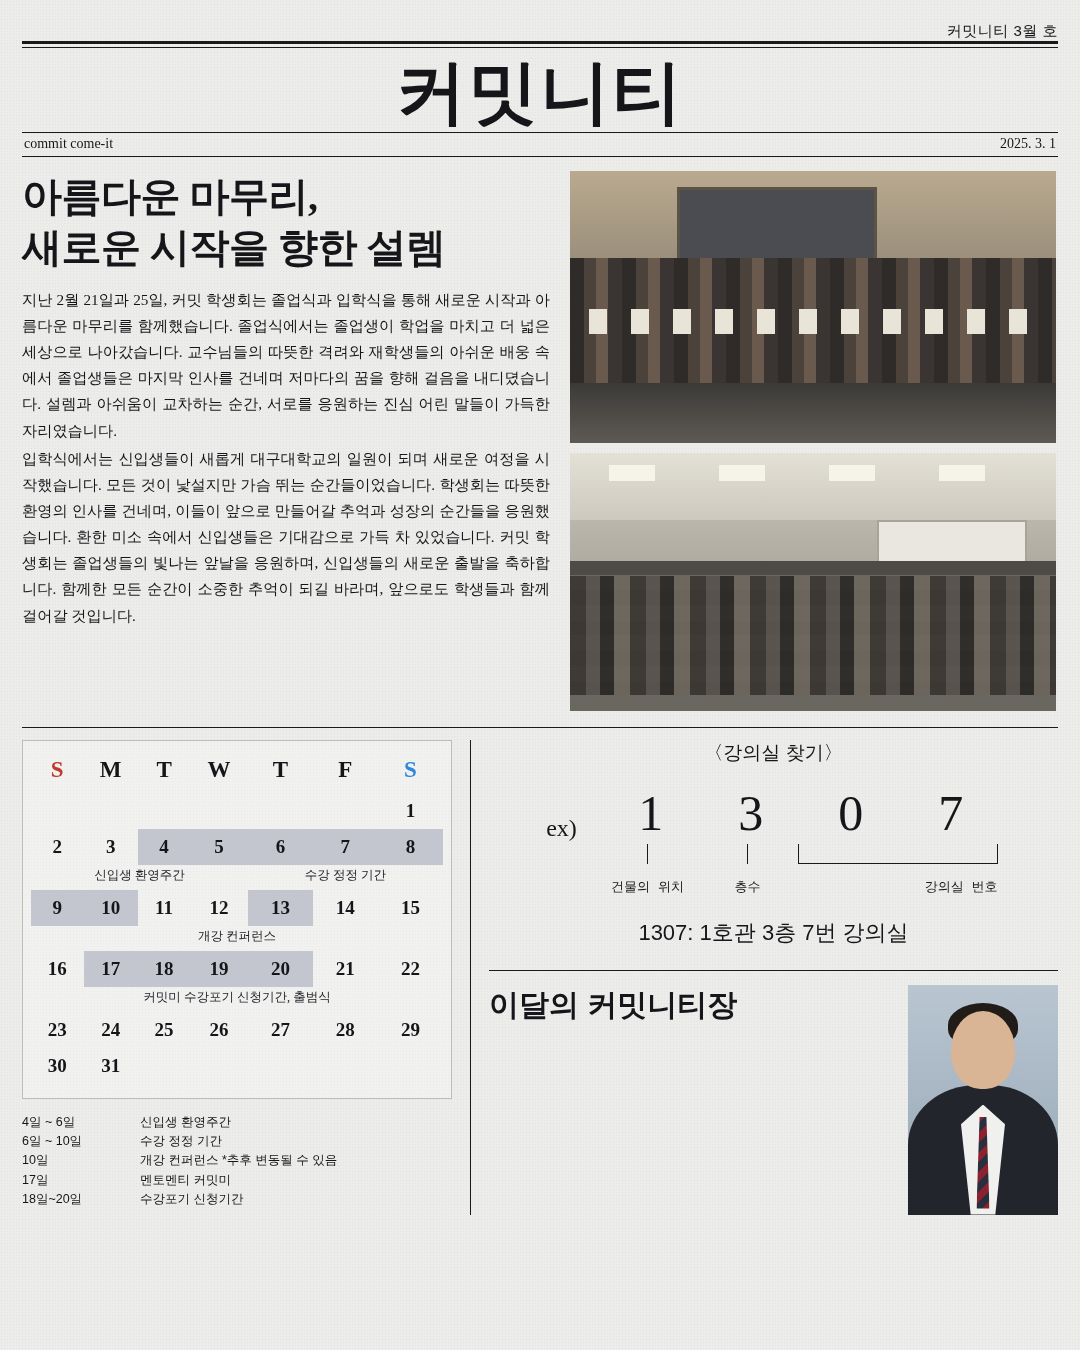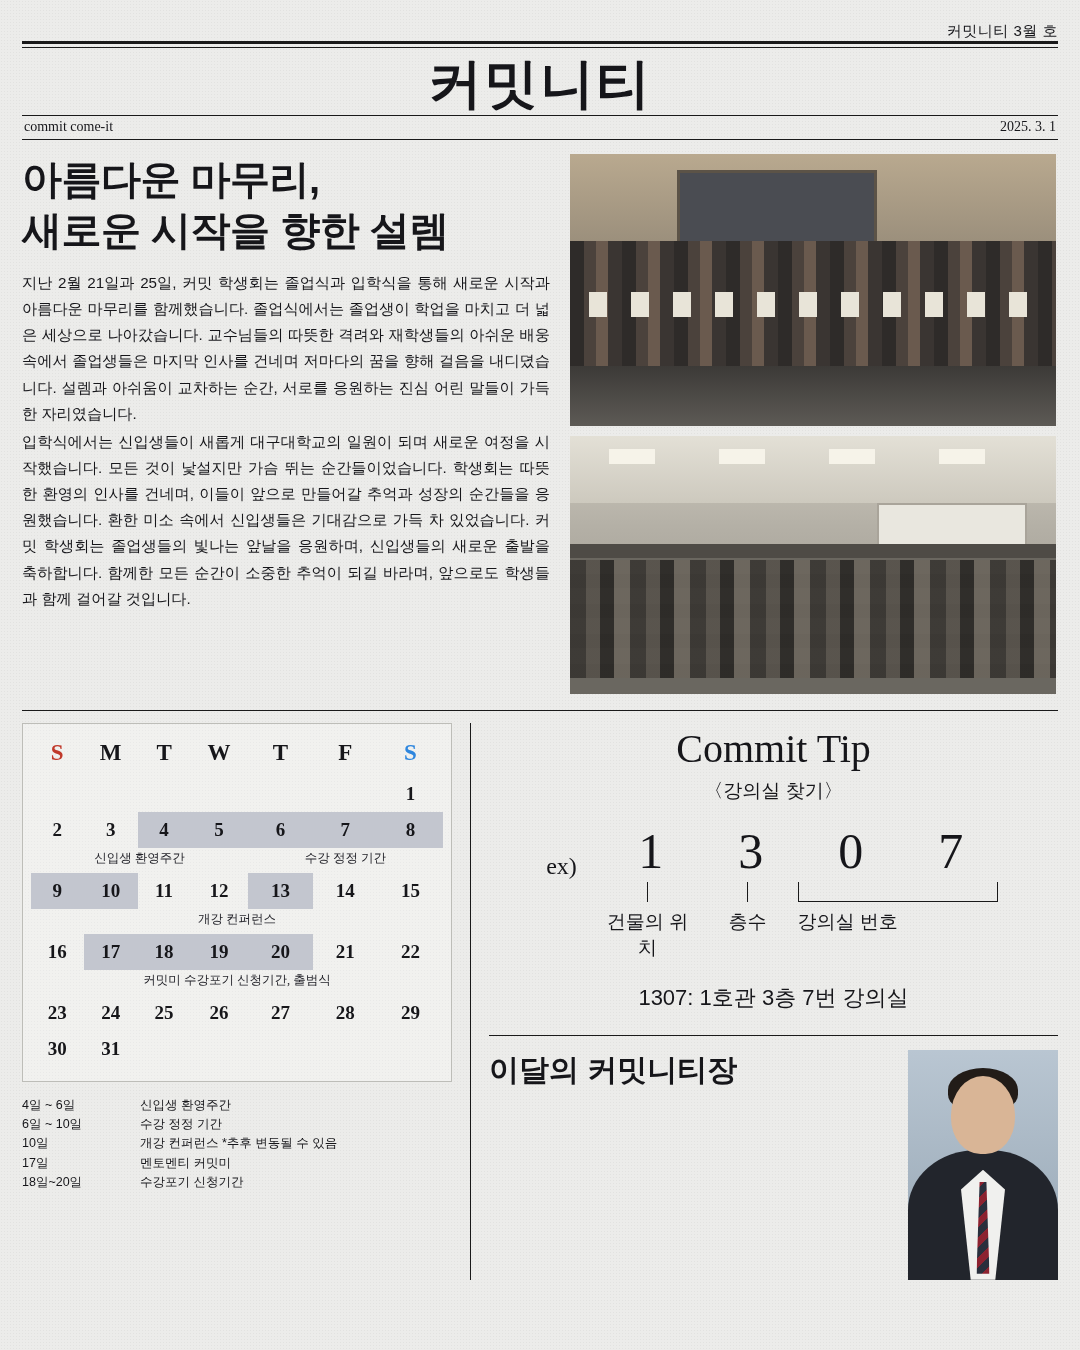--- a/index.html
+++ b/index.html
@@ -28,33 +28,33 @@
     height:38px; font-size:15px; letter-spacing:.5px;
   }
   .rule-thick { border-top:3px solid #1a1a1a; }
   .rule-thin { border-top:1px solid #1a1a1a; }
   .rule-gap { height:3px; }
 
   .title-wrap { text-align:center; padding:8px 0 2px; }
   .paper-title {
     font-family:"DejaVu Sans", sans-serif;
     font-weight:900;
-    font-size:54px;
+    font-size:70px;
     letter-spacing:2px;
     line-height:1.05;
     margin:0;
   }
   .sub-rule-row {
     display:flex; justify-content:space-between; align-items:center;
     font-family:"Liberation Serif", serif;
     font-size:14px; padding:3px 2px 4px;text-align:right;
   }
 
   .top-section { display:flex; gap:20px; margin-top:10px; }
-  .lead { width:528px; }
+  .lead { width:528px;font-family:Liberation Serif, serif; }
   .headline {
     font-size:40px; font-weight:700; line-height:1.28;
     margin:4px 0 14px; letter-spacing:-0.5px;
   }
   .body-text { font-size:15.2px; line-height:1.72; text-align:justify; }
   .body-text p { margin:0 0 2px; }
 
   .photos { width:486px; display:flex; flex-direction:column; gap:10px; padding-top:4px;}
   .photo { width:100%; border:0; position:relative; overflow:hidden; }
   .photo-grad { height:272px; background:#6d6a63; }
@@ -118,24 +118,24 @@
   }
   .tip-sub { text-align:center; font-size:19px; margin-bottom:18px; }
   .tip-digits { display:flex; align-items:flex-end; justify-content:center; gap:0; }
   .ex { font-family:"Liberation Serif", serif; font-size:24px; margin-right:24px; }
   .digit { font-family:"Liberation Serif", serif; font-size:50px; width:100px; text-align:center; }
   .tick-row { display:flex; justify-content:center; margin-top:2px; }
   .tick { width:100px; display:flex; justify-content:center; }
   .tick .t { width:1px; height:20px; background:#1a1a1a; }
   .brace { width:200px; height:20px; border-left:1px solid #1a1a1a; border-right:1px solid #1a1a1a; border-bottom:1px solid #1a1a1a; box-sizing:border-box; }
   .spacer-ex { width:calc(24px + 24px); }
-  .tip-labels { display:flex; justify-content:center; margin-top:7px; font-size:19px; }
+  .tip-labels { display:flex; justify-content:center; margin-top:14px; font-size:13px;font-family:Liberation Mono, monospace; }
   .tip-labels .l1 { width:100px; text-align:center; }
   .tip-labels .l2 { width:100px; text-align:center; }
-  .tip-labels .l3 { width:200px; text-align:left; }
+  .tip-labels .l3 { width:200px; text-align:right; }
   .tip-result { text-align:center; font-size:22px; margin-top:22px; }
 
   .h-rule-right { border-top:1px solid #1a1a1a; margin:22px 0 14px; }
 
   .pres { display:flex; gap:4px; }
   .pres-text { flex:1; }
   .pres-title { font-size:30px; font-weight:700; margin:0 0 10px; }
   .pres-body { font-size:14.6px; line-height:1.78; text-align:justify; }
   .portrait { width:150px; height:230px; background:linear-gradient(#b9c6d2,#96a6b4); position:relative; overflow:hidden; flex:none; }
   .portrait .head { position:absolute; left:50%; top:26px; width:64px; height:78px; background:#d9b596; border-radius:50% 50% 46% 46%; transform:translateX(-50%); }
@@ -308,21 +308,20 @@
           <span>수강포기 신청기간</span>
         </div>
       </div>
     </div>
 
     <div class="divider-v"></div>
 
     <div class="right-col">
 
       <div>
-        <div class="tip-title">Commit Tip</div>
         <div class="tip-sub">〈강의실 찾기〉</div>
 
         <div class="tip-digits">
           <span class="ex">ex)</span>
           <span class="digit">1</span>
           <span class="digit">3</span>
           <span class="digit">0</span>
           <span class="digit">7</span>
         </div>
 

